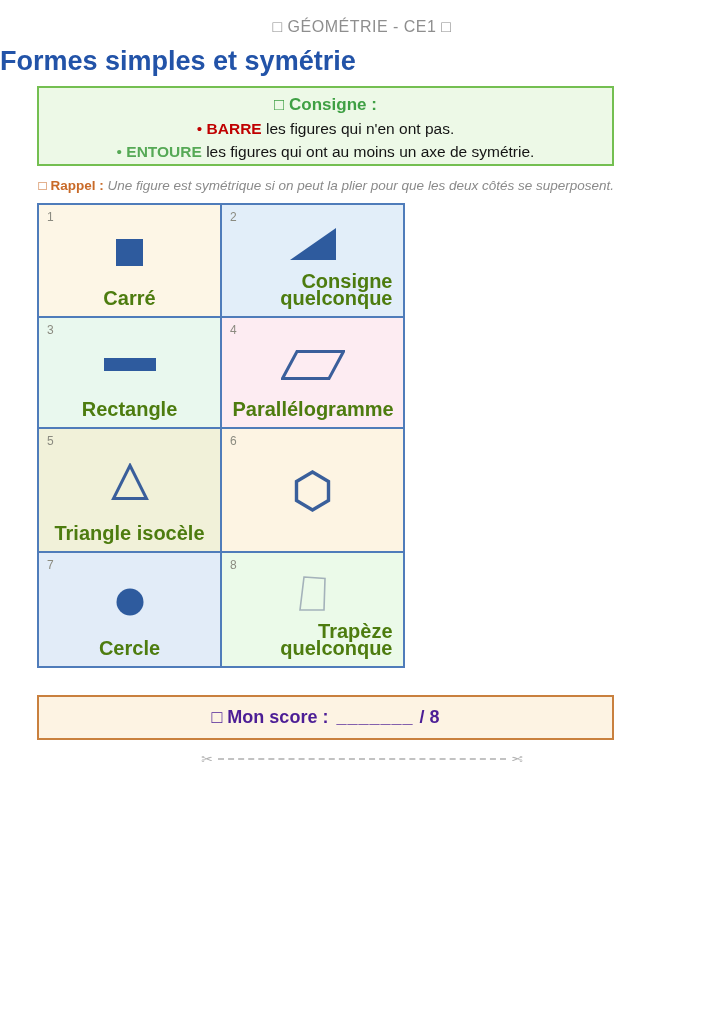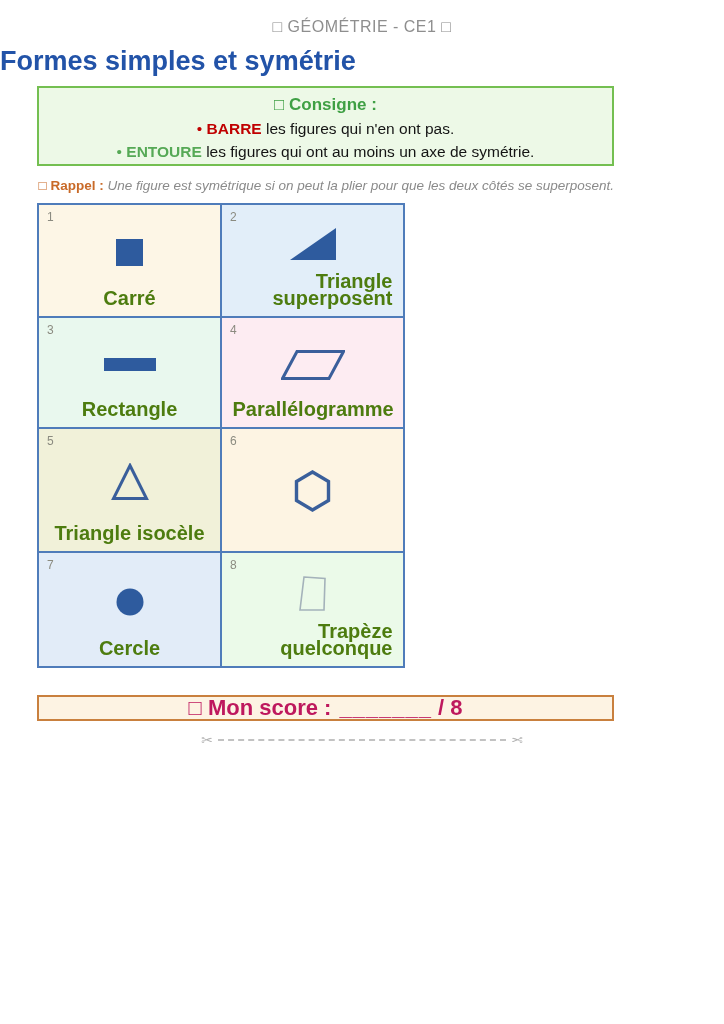--- a/index.html
+++ b/index.html
@@ -91,27 +91,27 @@
     text-align: right;
     line-height: 17px;
     max-width: 160px;
   }
 
   
   .score-box {
     margin-top: 27px;
     border: 2px solid #c9803e;
     background: #fdf3e3;
-    height: 26px;
+    height: 45px;
     display: flex;
     align-items: center;
     justify-content: center;
-    font-size: 22px;
+    font-size: 18px;
     font-weight: bold;
-    color: #be185d;
+    color: #4c1d95;
   }
   .score-box .score-blank { letter-spacing: 1px; margin: 0 6px 0 8px; }
 
   
   .cutline {
     margin-top: 12px;
     width: 724px;
     display: flex;
     align-items: center;
     justify-content: center;
@@ -163,21 +163,21 @@
         <div class="cell-label">Carré</div>
       </div>
 
       <div class="cell" style="background:#e2eef9">
         <span class="cell-num">2</span>
         <div class="shape-wrap">
           <svg width="46" height="32" viewBox="0 0 46 32">
               <polygon points="0,32 46,32 46,0" fill="#2e5b9e"></polygon>
             </svg>
         </div>
-        <div class="cell-label">Triangle superposent</div>
+        <div class="cell-label">Consigne quelconque</div>
       </div>
 
       <div class="cell" style="background:#e9f8ee">
         <span class="cell-num">3</span>
         <div class="shape-wrap">
           <svg width="52" height="13" viewBox="0 0 52 13">
               <rect x="0" y="0" width="52" height="13" fill="#2e5b9e"></rect>
             </svg>
         </div>
         <div class="cell-label">Rectangle</div>

